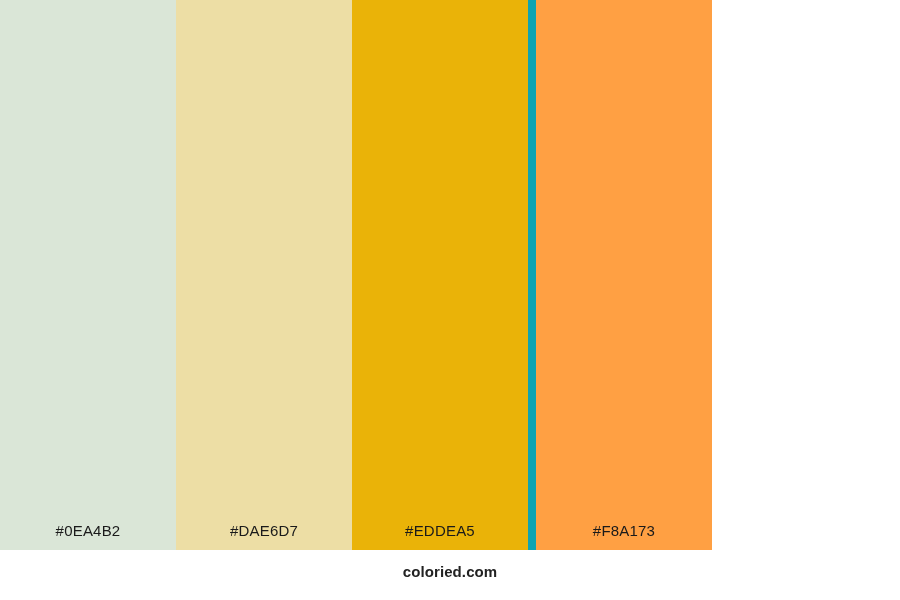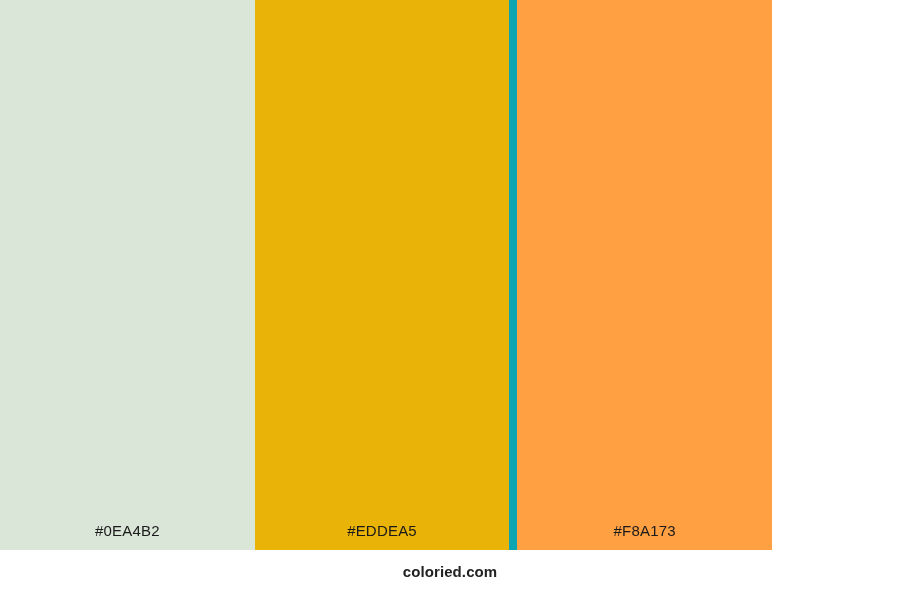--- a/index.html
+++ b/index.html
@@ -18,21 +18,21 @@
     width: 900px;
     height: 600px;
     display: flex;
     flex-direction: column;
     background: #ffffff;
   }
 
   .swatch-strip {
     display: flex;
     flex-direction: row;
-    width: 772px;
+    width: 712px;
     height: 550px;
   }
 
   .swatch {
     flex: 1 1 20%;
     height: 550px;
     position: relative;
     display: flex;
     align-items: flex-end;
     justify-content: center;
@@ -69,20 +69,23 @@
 <body style="background: rgb(255, 255, 255);">
 
 <div class="palette-page">
 
   <div class="swatch-strip" style="background-color: rgb(14, 164, 178);">
 
     <div class="swatch" style="background-color: rgb(218, 230, 215);">
       <span class="swatch-label" style="color: rgb(26, 26, 26);">#0EA4B2</span>
     </div>
 
+    <div class="swatch" style="background-color: rgb(237, 222, 165);">
+      <span class="swatch-label" style="color: rgb(26, 26, 26);">#DAE6D7</span>
+    </div>
 
     <div class="swatch" style="background-color: #eab308;">
       <span class="swatch-label" style="color: rgb(26, 26, 26);">#EDDEA5</span>
     </div>
 
     <div class="swatch" style="background-color: rgb(255, 160, 67); margin-left: 8px;">
       <span class="swatch-label" style="color: rgb(26, 26, 26);">#F8A173</span>
     </div>
 
 

